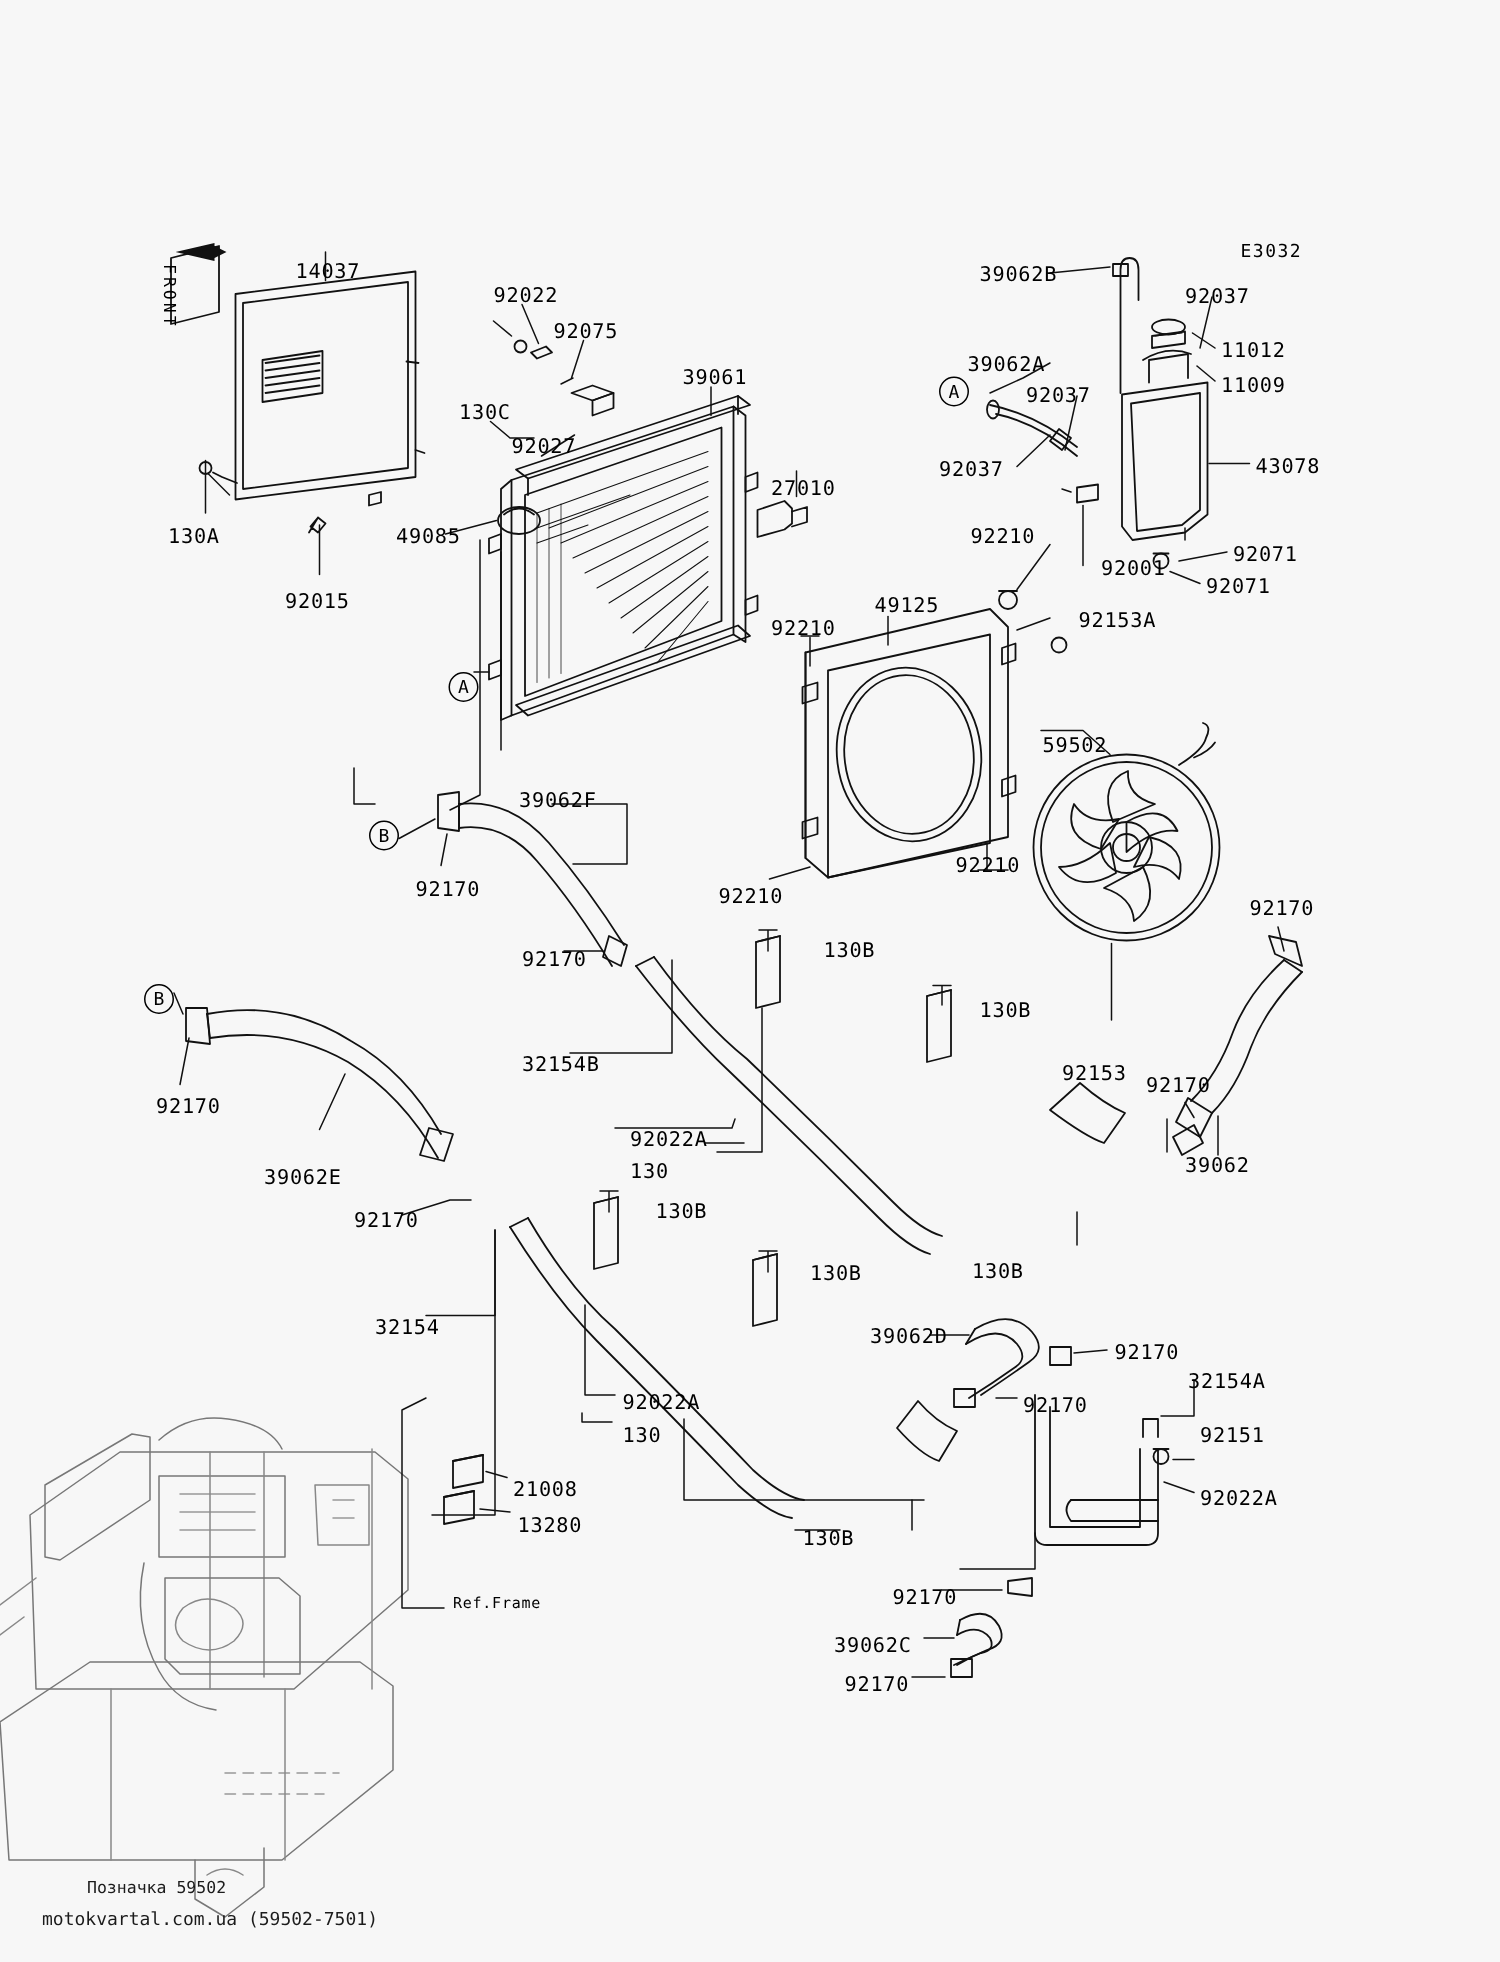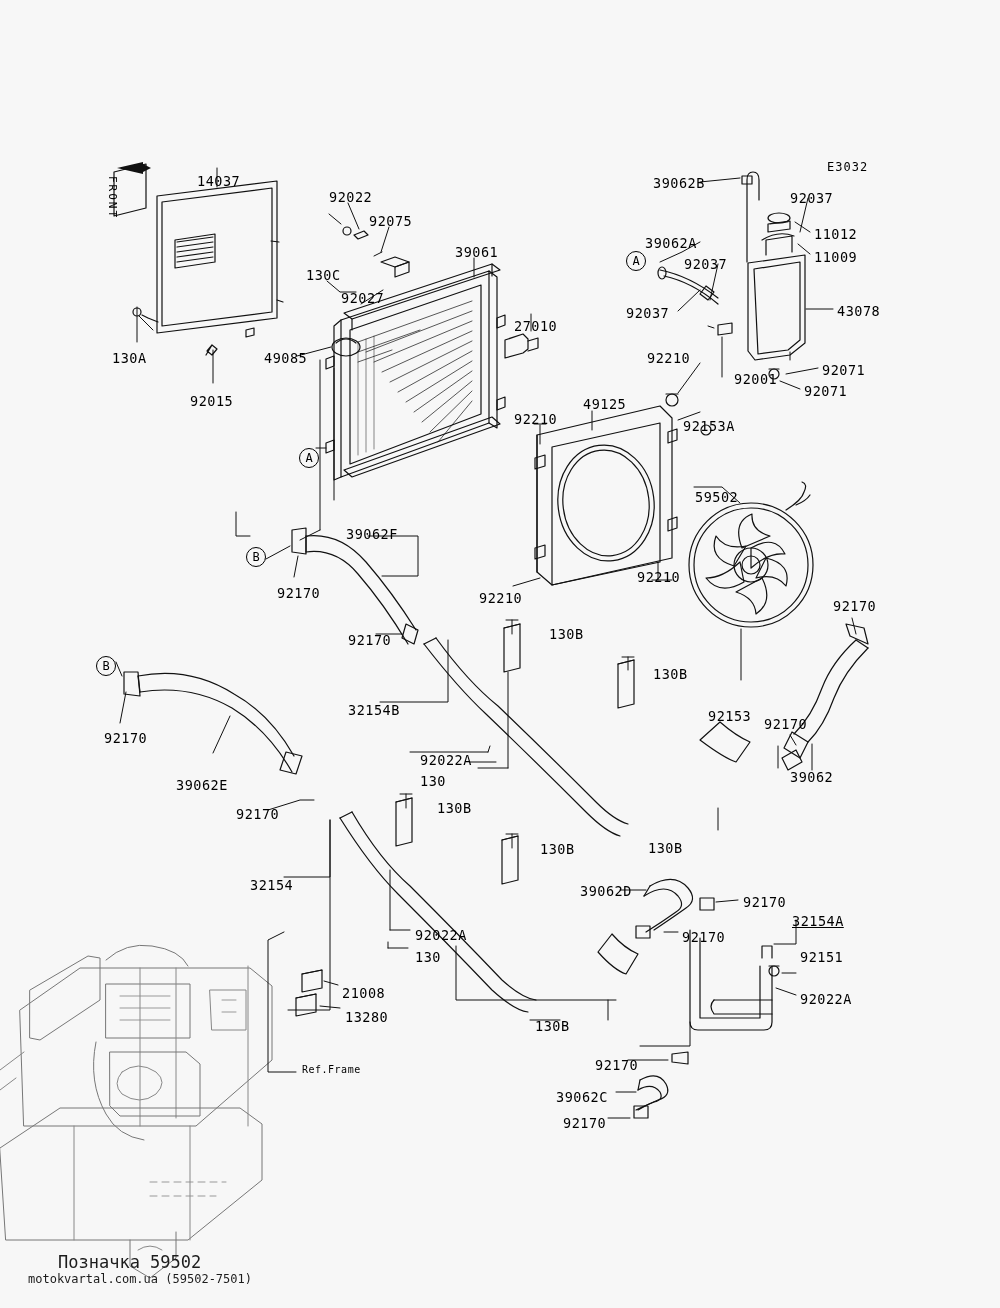--- a/index.html
+++ b/index.html
@@ -43,21 +43,21 @@
     font-family:"DejaVu Sans Mono", monospace;
     font-size:11px;
     letter-spacing:2px;
     color:#000;
   }
   .wm {
     position:absolute;
     font-family:"DejaVu Sans Mono", monospace;
     color:#1c1c1c;
   }
-  .wm1 { font-size:17px; left:58px; top:1252px; }
+  .wm1 { font-size:11px; left:58px; top:1252px; }
   .wm2 { font-size:12px; left:28px; top:1272px; }
   .wm2 .site { color:#1b1b1b; }
   .refframe { font-size:10px; }
 </style>
 </head>
 <body>
 
 <svg id="diagram" viewBox="0 0 1000 1308">
   <g fill="none" stroke="#111" stroke-width="1.2" stroke-linejoin="round" stroke-linecap="round">
 
@@ -392,21 +392,21 @@
     <div class="lbl" style="left: 455px; top: 244px;">39061</div>
     <div class="lbl" style="left: 306px; top: 267px;">130C</div>
     <div class="lbl" style="left: 341px; top: 290px;">92027</div>
     <div class="lbl" style="left: 514px; top: 318px;">27010</div>
     <div class="lbl" style="left: 112px; top: 350px;">130A</div>
     <div class="lbl" style="left: 264px; top: 350px;">49085</div>
     <div class="lbl" style="left: 190px; top: 393px;">92015</div>
     <div class="lbl" style="left: 514px; top: 411px;">92210</div>
     <div class="lbl" style="left: 583px; top: 396px;">49125</div>
     <div class="lbl" style="left: 647px; top: 350px;">92210</div>
-    <div class="lbl" style="left: 683px; top: 406px; margin-top: 12px;">92153A</div>
+    <div class="lbl" style="left: 719px; top: 406px;">92153A</div>
     <div class="lbl" style="left: 734px; top: 371px; text-align: center;">92001</div>
     <div class="lbl" style="left: 653px; top: 175px;">39062B</div>
     <div class="lbl" style="left: 790px; top: 190px;">92037</div>
     <div class="lbl" style="left: 645px; top: 235px;">39062A</div>
     <div class="lbl" style="left: 684px; top: 256px;">92037</div>
     <div class="lbl" style="left: 626px; top: 305px;">92037</div>
     <div class="lbl" style="left: 814px; top: 226px;">11012</div>
     <div class="lbl" style="left: 814px; top: 249px;">11009</div>
     <div class="lbl" style="left: 837px; top: 303px;">43078</div>
     <div class="lbl" style="left: 822px; top: 362px;">92071</div>
@@ -431,21 +431,21 @@
     <div class="lbl" style="left: 176px; top: 753px; margin-top: 24px;">39062E</div>
     <div class="lbl" style="left: 236px; top: 806px;">92170</div>
     <div class="lbl" style="left: 437px; top: 800px;">130B</div>
     <div class="lbl" style="left: 540px; top: 841px;">130B</div>
     <div class="lbl" style="left: 250px; top: 877px;">32154</div>
     <div class="lbl" style="left: 415px; top: 927px;">92022A</div>
     <div class="lbl" style="left: 415px; top: 949px;">130</div>
     <div class="lbl" style="left: 580px; top: 883px;">39062D</div>
     <div class="lbl" style="left: 743px; top: 894px;">92170</div>
     <div class="lbl" style="left: 682px; top: 929px;">92170</div>
-    <div class="lbl" style="left: 792px; top: 913px; text-decoration: underline;">32154A</div>
+    <div class="lbl" style="left: 792px; top: 913px;">32154A</div>
     <div class="lbl" style="left: 800px; top: 949px;">92151</div>
     <div class="lbl" style="left: 800px; top: 991px;">92022A</div>
     <div class="lbl" style="left: 342px; top: 985px;">21008</div>
     <div class="lbl" style="left: 345px; top: 1009px;">13280</div>
     <div class="lbl" style="left: 535px; top: 1018px;">130B</div>
     <div class="lbl" style="left: 595px; top: 1057px;">92170</div>
     <div class="lbl" style="left: 556px; top: 1089px;">39062C</div>
     <div class="lbl" style="left: 563px; top: 1115px;">92170</div>
   </div>
 <div id="circles">

